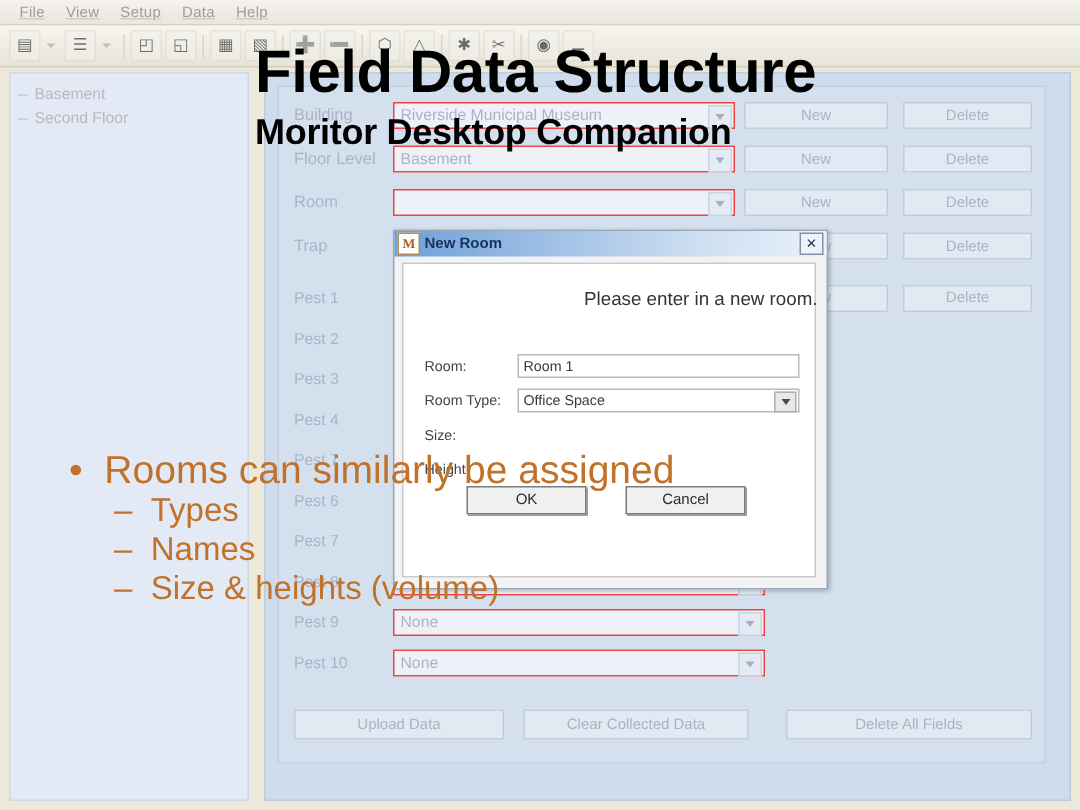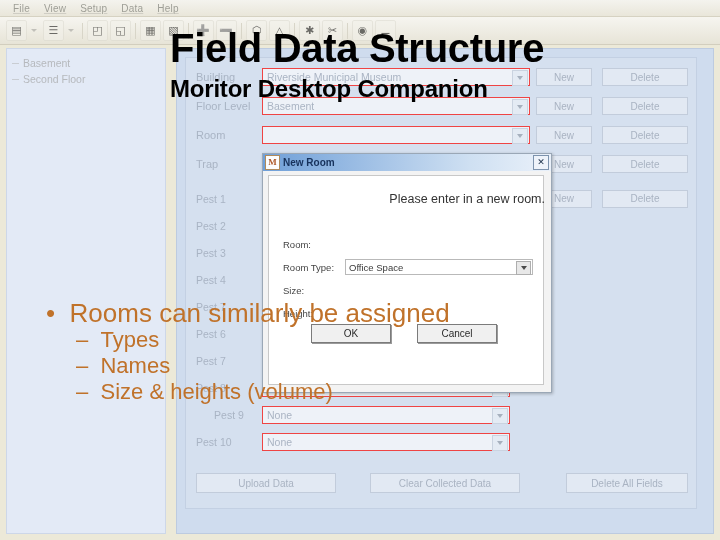--- a/index.html
+++ b/index.html
@@ -91,21 +91,21 @@
   .frm-combo .arrow{
     position:absolute;right:1px;top:1px;width:14px;height:14px;
     background:#e4ebf4;border:1px solid #cad3e0;
     display:flex;align-items:center;justify-content:center;
   }
   .frm-combo .arrow:after{
     content:"";border-left:3px solid transparent;border-right:3px solid transparent;
     border-top:4px solid #a6b0be;
   }
   .btn-new,.btn-del{
-    width:56px;height:18px;background:#e2e9f3;border:1px solid #c2ccdb;
+    width:96px;height:18px;background:#e2e9f3;border:1px solid #c2ccdb;
     font-size:10px;color:#a9b3c2;display:flex;align-items:center;
     justify-content:center;box-sizing:border-box;
   }
   .btn-del{margin-left:10px;width:86px;}
 
   
   .pest-row{
     position:absolute;left:10px;width:492px;height:19px;
     display:flex;align-items:center;
   }
@@ -116,21 +116,21 @@
     position:absolute;left:10px;bottom:14px;width:492px;height:22px;
     display:flex;justify-content:space-between;align-items:center;
   }
   .bottom-btn{
     height:20px;background:#e2e9f3;border:1px solid #c2ccdb;
     font-size:10px;color:#a9b3c2;display:flex;align-items:center;
     justify-content:center;box-sizing:border-box;font-weight:normal;
   }
   #btn-upload{width:140px;}
   #btn-clear{width:150px;}
-  #btn-deleteall{width:122px;margin-left:12px;}
+  #btn-deleteall{width:164px;margin-left:12px;}
 
   
   #dialog{
     position:absolute;left:262px;top:153px;width:288px;height:238px;
     background:#f3f3f3;border:1px solid #9aa7b6;
     box-shadow:1px 1px 3px rgba(0,0,0,.25);
   }
   #dialog-title{
     height:17px;background:linear-gradient(90deg,#6f9fd8,#cfe0f2 72%,#eaf1fa);
     display:flex;align-items:center;padding:0 2px;box-sizing:border-box;
@@ -377,21 +377,21 @@
           <span class="arrow"></span>
         </div>
       </div>
       <div class="pest-row" style="top:320px;">
         <div class="pest-label">Pest 8</div>
         <div class="frm-combo" style="margin-right:178px;">
           <span>None</span>
           <span class="arrow"></span>
         </div>
       </div>
-      <div class="pest-row" style="top:347px;text-align:center;">
+      <div class="pest-row" style="top:347px;">
         <div class="pest-label">Pest 9</div>
         <div class="frm-combo" style="margin-right:178px;">
           <span>None</span>
           <span class="arrow"></span>
         </div>
       </div>
       <div class="pest-row" style="top:374px;">
         <div class="pest-label">Pest 10</div>
         <div class="frm-combo" style="margin-right:178px;">
           <span>None</span>
@@ -412,20 +412,23 @@
     <div id="dialog-title">
       <div id="dlg-icon">M</div>
       <div id="dlg-title-text">New Room</div>
       <div id="dlg-close">✕</div>
     </div>
     <div id="dialog-body">
       <div id="dlg-prompt">Please enter in a new room.</div>
 
       <div class="dlg-row" style="top:58px;">
         <div class="dlg-lab">Room:</div>
+        <div class="dlg-input">
+          <span>Room 1</span>
+        </div>
       </div>
 
       <div class="dlg-row" style="top:81px;">
         <div class="dlg-lab">Room Type:</div>
         <div class="dlg-input combo">
           <span>Office Space</span>
           <span class="arrow"></span>
         </div>
       </div>
 

